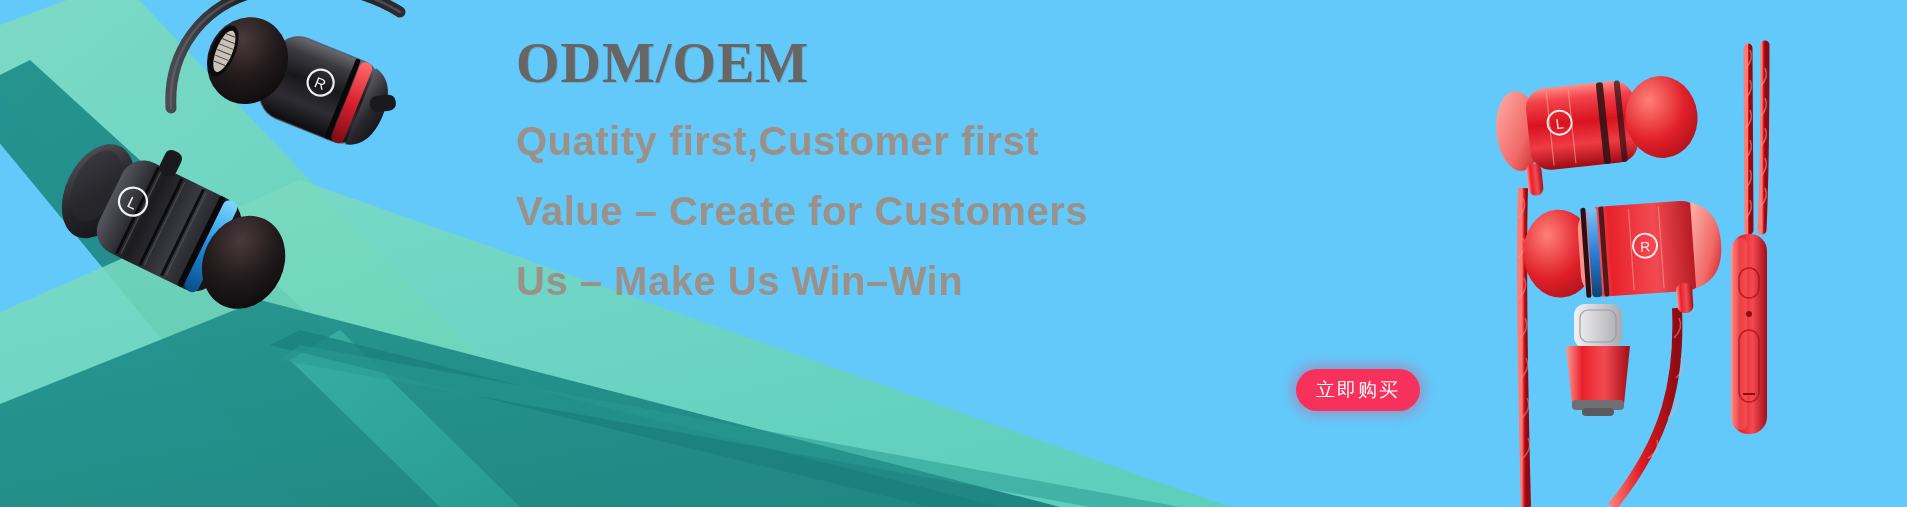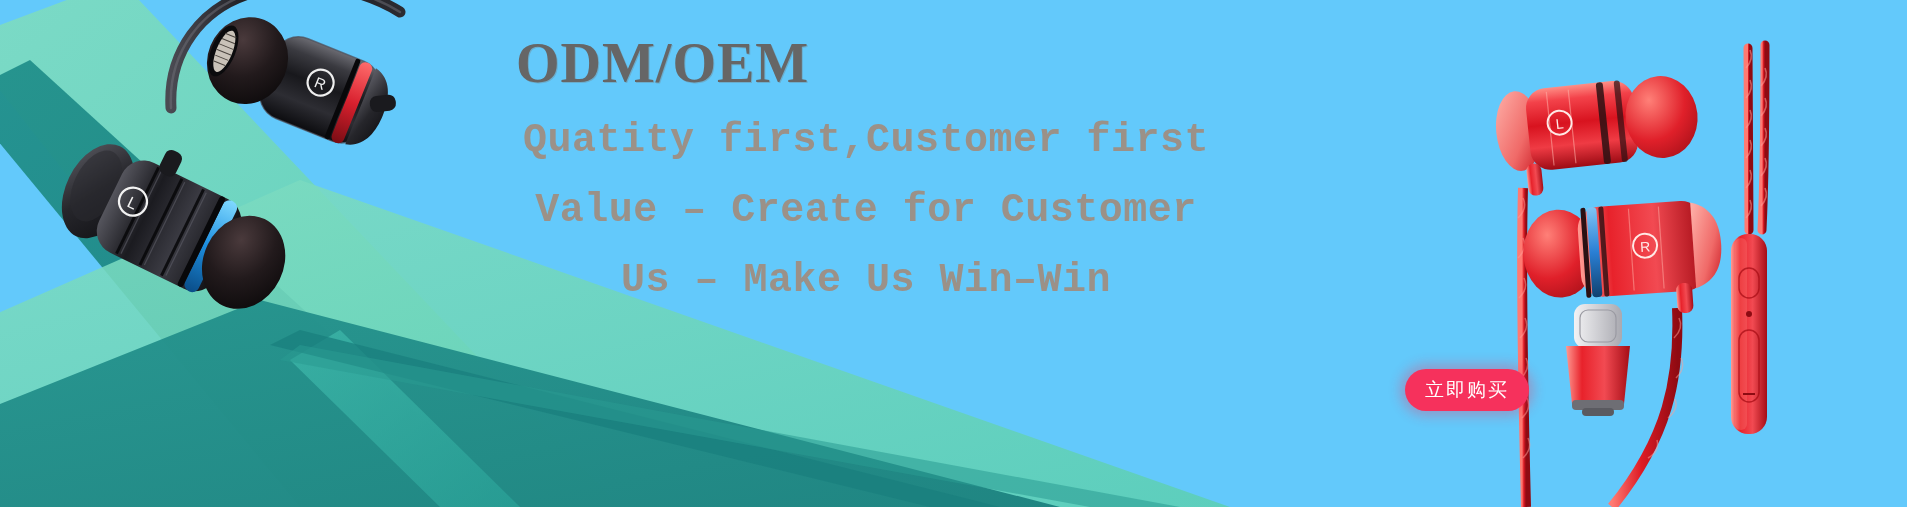--- a/index.html
+++ b/index.html
@@ -35,36 +35,35 @@
     font-family: "Liberation Serif", serif;
     font-weight: bold;
     font-size: 56px;
     line-height: 1.05;
     color: #666666;
     letter-spacing: 1px;
     text-shadow: 1px 1px 0 rgba(120,120,120,.35);
   }
   .taglines { margin-top: 28px; }
   .tagline {
-    font-family: Liberation Mono, monospace;
+    font-family: Liberation Sans, sans-serif;
     font-weight: bold;
     font-size: 40px;
     line-height: 1.0;
     color: #9b9188;
     letter-spacing: .5px;
     margin-bottom: 30px;
     white-space: nowrap;
-    text-align: center;
   }
   .tagline:last-child { margin-bottom: 4px; }
 
   
   .cta {
     position: absolute;
-    left: 1405px;
+    left: 1296px;
     top: 369px;
     width: 124px;
     height: 42px;
     border: none;
     border-radius: 21px;
     background: #f6315c;
     color: #ffffff;
     font-family: "Liberation Sans", sans-serif;
     font-size: 19px;
     letter-spacing: 2px;
@@ -377,20 +376,20 @@
         <rect x="8" y="96" width="20" height="72" rx="10" fill="none" stroke="#a80d16" stroke-width="1.5" opacity="0.75"></rect>
         <line x1="12" y1="160" x2="24" y2="160" stroke="#8c0b12" stroke-width="2"></line>
       </g>
     </svg>
   </div>
 
   <div class="text-block">
     <div class="headline">ODM/OEM</div>
     <div class="taglines">
       <div class="tagline">Quatity first,Customer first</div>
-      <div class="tagline">Value – Create for Customer</div>
+      <div class="tagline">Value – Create for Customers</div>
       <div class="tagline">Us – Make Us Win–Win</div>
     </div>
   </div>
 
   <button class="cta">立即购买</button>
 
 </div>
 
 </body></html>

